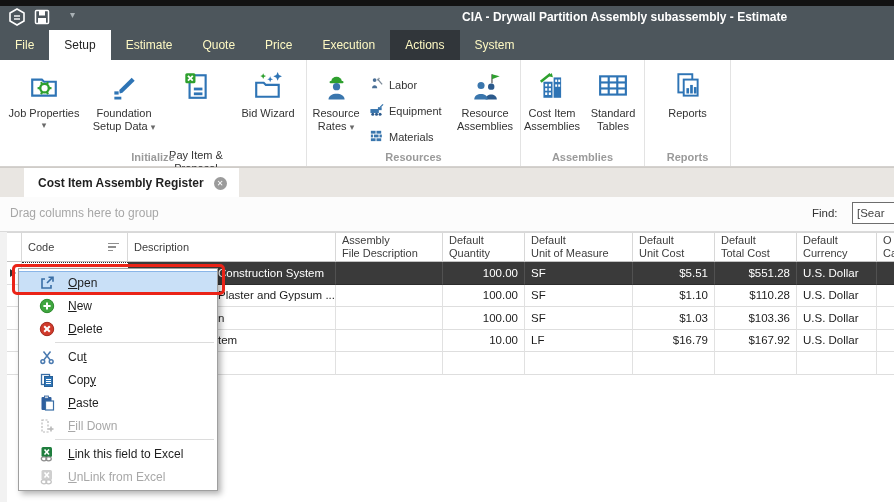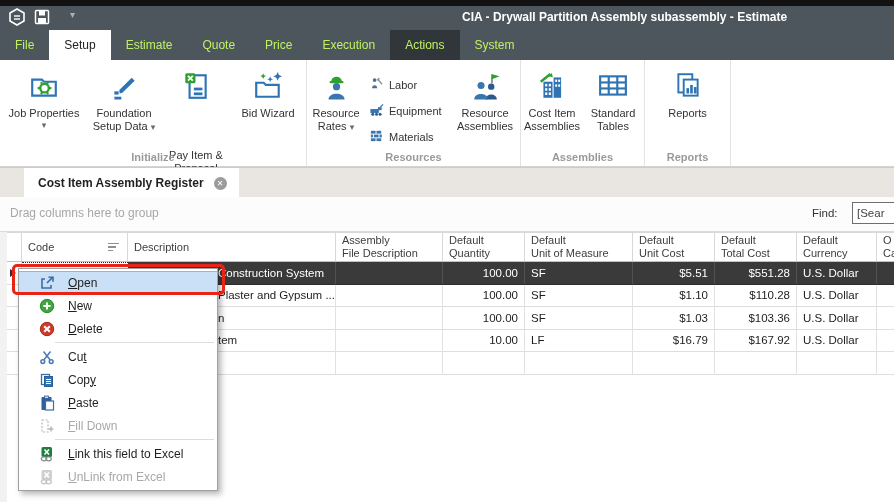--- a/index.html
+++ b/index.html
@@ -8,21 +8,21 @@
           font-family:"Liberation Sans",sans-serif;-webkit-font-smoothing:antialiased;}
   
   .topstrip{position:absolute;left:0;top:0;width:894px;height:6px;background:#121212;}
   .titlebar{position:absolute;left:0;top:6px;width:894px;height:24px;background:#4d565c;}
   .tb-logo{position:absolute;left:8px;top:2px;}
   .tb-save{position:absolute;left:34px;top:3px;}
   .tb-caret{position:absolute;left:70px;top:3px;color:#a9b1b5;font-size:10px;}
   .tb-title{position:absolute;left:462px;top:4px;color:#fff;font-size:12px;font-weight:bold;white-space:nowrap;}
   
   .tabrow{position:absolute;left:0;top:30px;width:894px;height:30px;background:#4d565c;display:flex;}
-  .rtab{height:30px;line-height:30px;padding:0 15px;font-size:12px;color:#bef264;cursor:default;}
+  .rtab{height:30px;line-height:30px;padding:0 15px;font-size:12px;color:#fef9c3;cursor:default;}
   .rtab.active{background:#fff;color:#222;}
   .rtab.dark{background:#31363a;}
   
   .ribbon{position:absolute;left:0;top:60px;width:894px;height:107px;background:#fff;border-bottom:1px solid #d5d2cf;display:flex;}
   .rgroup{position:relative;height:100%;border-right:1px solid #e3e3e3;display:flex;align-items:flex-start;padding-top:6px;}
   .rgroup-label{position:absolute;bottom:3px;left:0;right:0;text-align:center;font-size:11px;font-weight:bold;color:#9a9a9a;}
   .bigbtn{display:flex;flex-direction:column;align-items:center;padding-top:2px;cursor:default;}
   .bigbtn .bicon{height:36px;display:flex;align-items:center;justify-content:center;}
   .blabel{font-size:11px;color:#333;text-align:center;line-height:13px;margin-top:3px;}
   .caret{color:#6a6a6a;font-size:9px;line-height:11px;}

